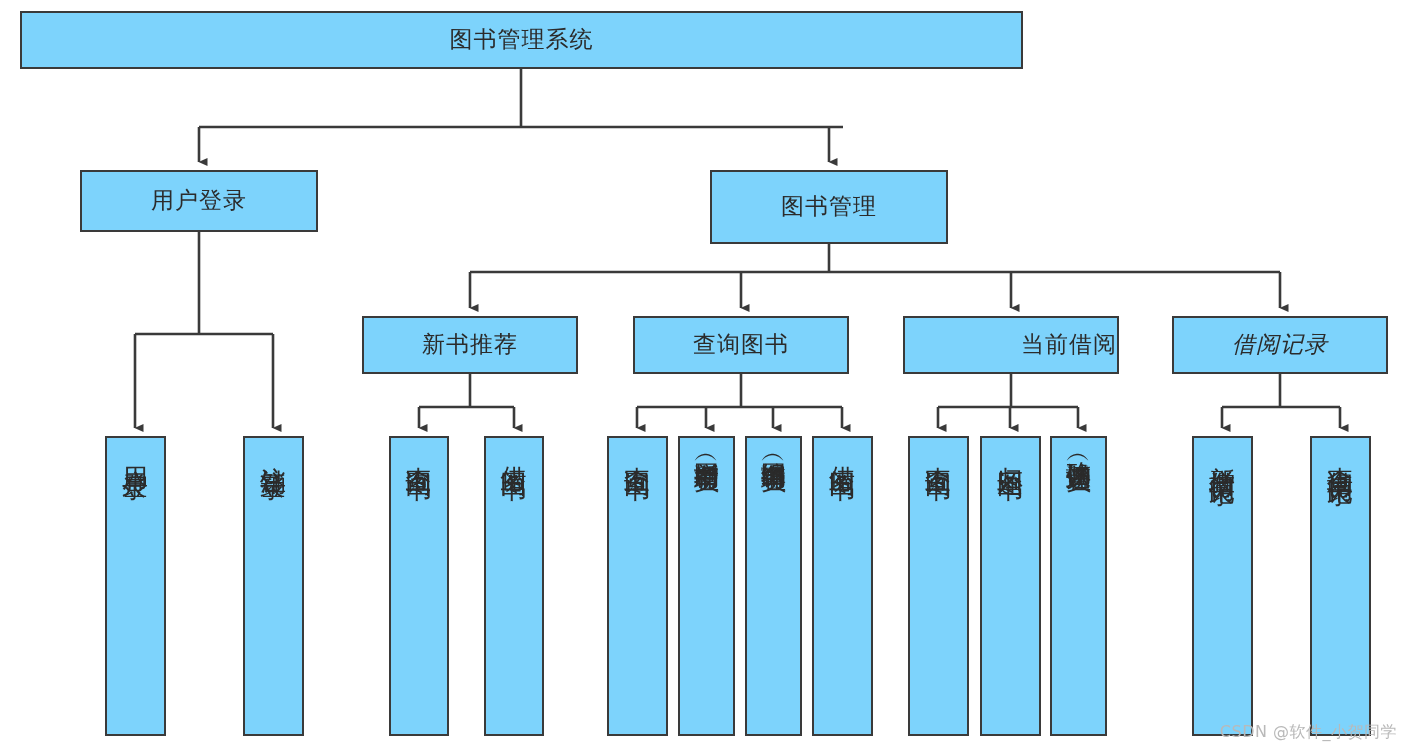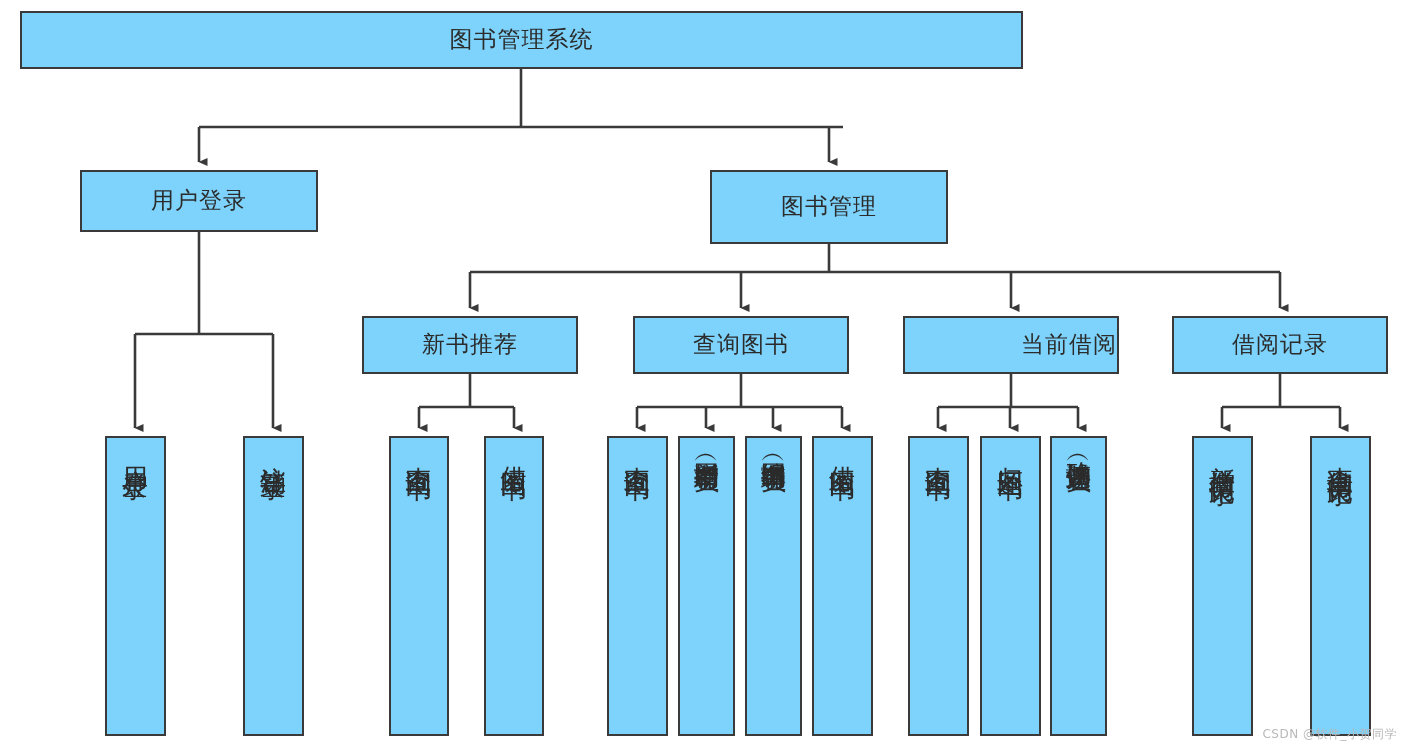--- a/index.html
+++ b/index.html
@@ -63,21 +63,21 @@
     position: absolute;
     left: 0; top: 0;
     width: 1405px;
     height: 747px;
     pointer-events: none;
   }
   #watermark {
     position: absolute;
     right: 8px;
     bottom: 4px;
-    font-size: 12px;
+    font-size: 16px;
     color: #b9b9b9;
     letter-spacing: 0.5px;
     white-space: nowrap;
     user-select: none;
   }
 </style>
 </head>
 <body>
 
 <div id="diagram-root">
@@ -145,21 +145,21 @@
 
   <div class="node-box" style="left:362px; top:316px; width:216px; height:58px;">
     <span class="node-label-h">新书推荐</span>
   </div>
   <div class="node-box" style="left:633px; top:316px; width:216px; height:58px;">
     <span class="node-label-h">查询图书</span>
   </div>
   <div class="node-box" style="left:903px; top:316px; width:216px; height:58px;justify-content:flex-end;">
     <span class="node-label-h">当前借阅</span>
   </div>
-  <div class="node-box" style="left:1172px; top:316px; width:216px; height:58px;">
+  <div class="node-box" style="left:1172px; top:316px; width:216px; height:58px;font-style:italic;">
     <span class="node-label-h">借阅记录</span>
   </div>
 
   <div class="node-box leaf" style="left:105px; top:436px; width:61px; height:300px;">
     <span class="node-label-v">用户登录</span>
   </div>
   <div class="node-box leaf" style="left:243px; top:436px; width:61px; height:300px;">
     <span class="node-label-v">注销登录</span>
   </div>
 

